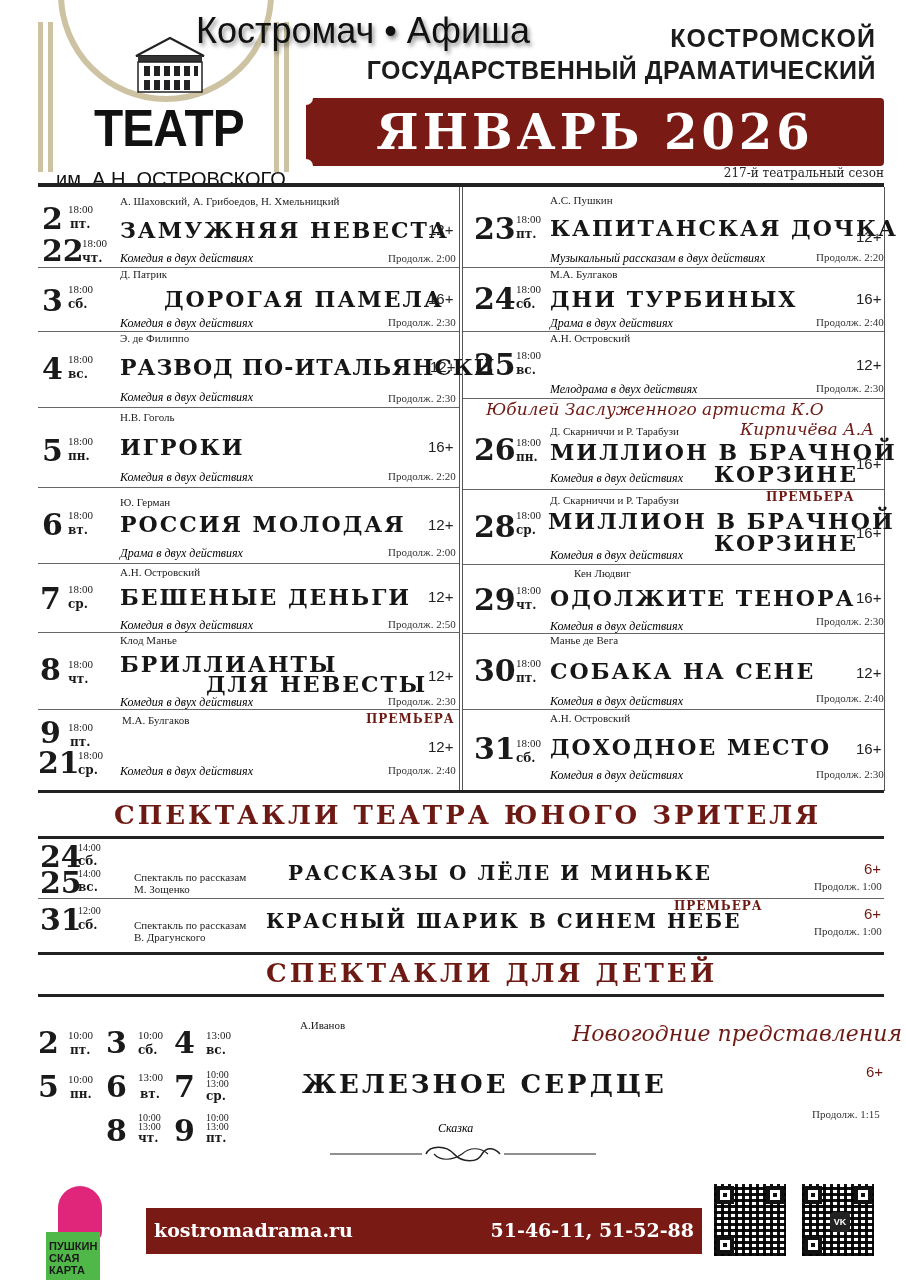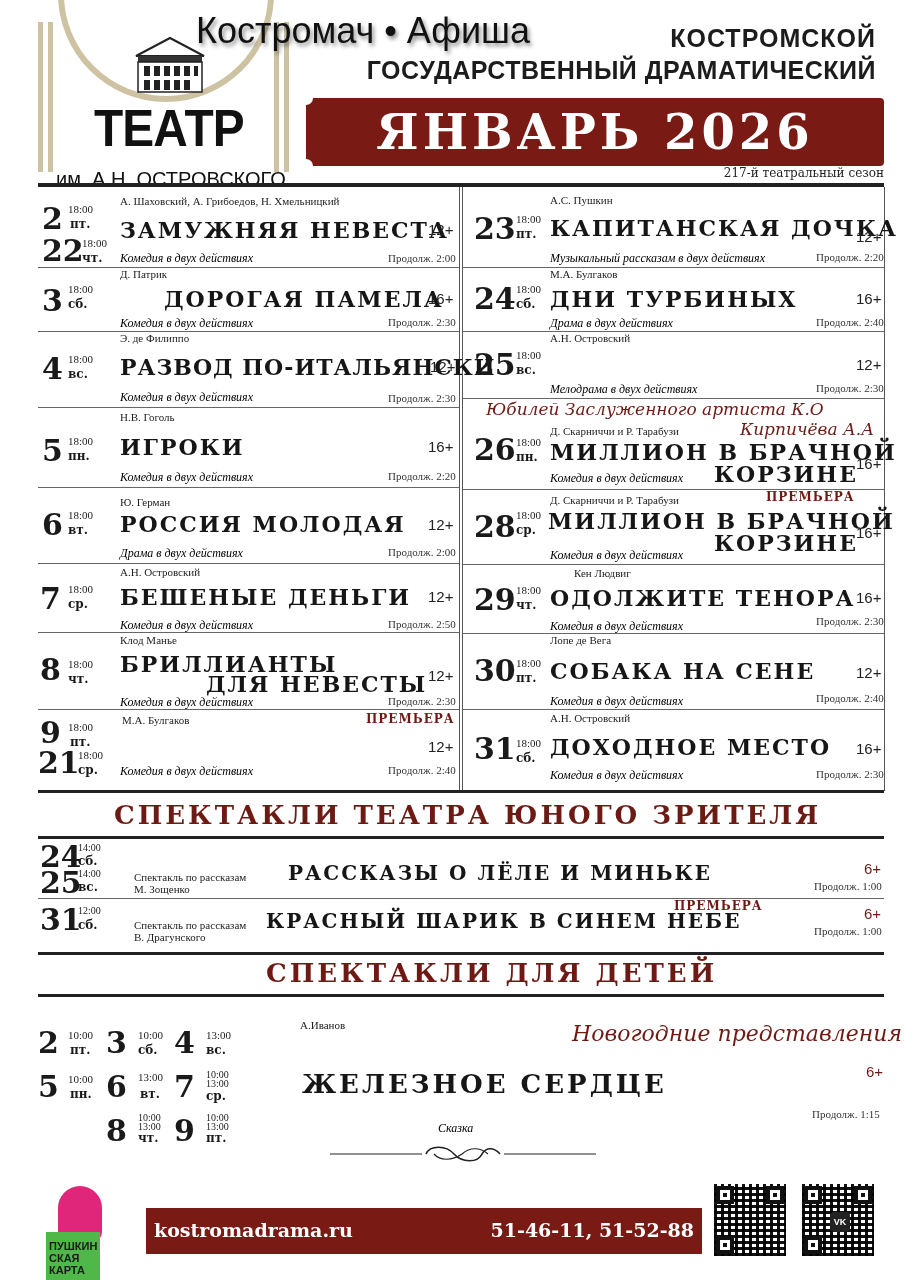--- a/index.html
+++ b/index.html
@@ -274,21 +274,21 @@
   <div class="genre" style="left:84px; top:54px;">Комедия в двух действиях</div>
   <div class="age" style="left:390px; top:24px;">16+</div>
   <div class="dur" style="left:350px; top:50px;">Продолж. 2:30</div>
 </div>
 <div class="rule-thin" style="left:463px; top:633px; width:421px;"></div>
 
 <div class="event" style="left:466px; top:634px; width:418px; height:75px;">
   <div class="day" style="left:8px; top:22px;">30</div>
   <div class="time" style="left:50px; top:24px;">18:00</div>
   <div class="wd" style="left:50px; top:38px;">пт.</div>
-  <div class="author" style="left:84px; top:0px;">Лопе де Вега</div>
+  <div class="author" style="left:84px; top:0px;">Манье де Вега</div>
   <div class="title" style="left:84px; top:26px;">СОБАКА НА СЕНЕ</div>
   <div class="genre" style="left:84px; top:60px;">Комедия в двух действиях</div>
   <div class="age" style="left:390px; top:30px;">12+</div>
   <div class="dur" style="left:350px; top:58px;">Продолж. 2:40</div>
 </div>
 <div class="rule-thin" style="left:463px; top:709px; width:421px;"></div>
 
 <div class="event" style="left:466px; top:710px; width:418px; height:80px;">
   <div class="day" style="left:8px; top:24px;">31</div>
   <div class="time" style="left:50px; top:28px;">18:00</div>

